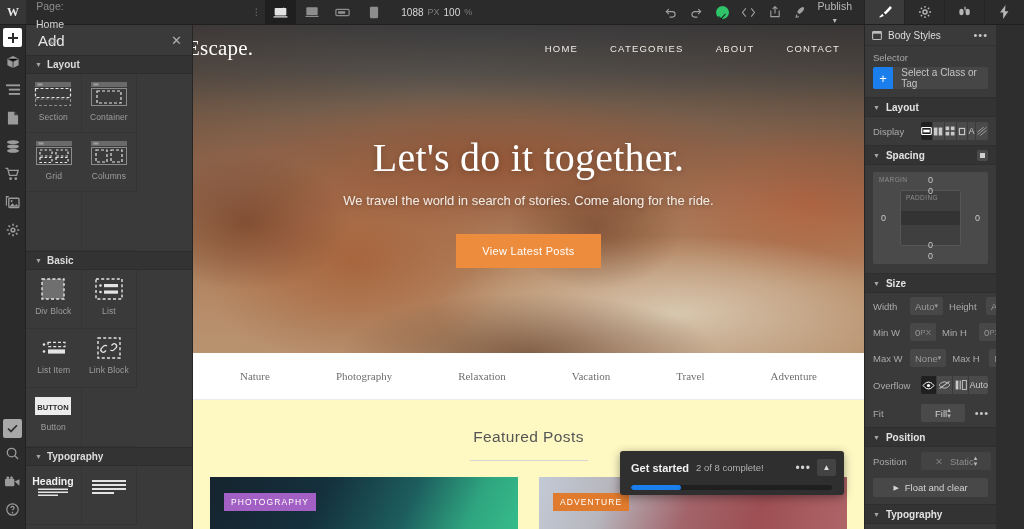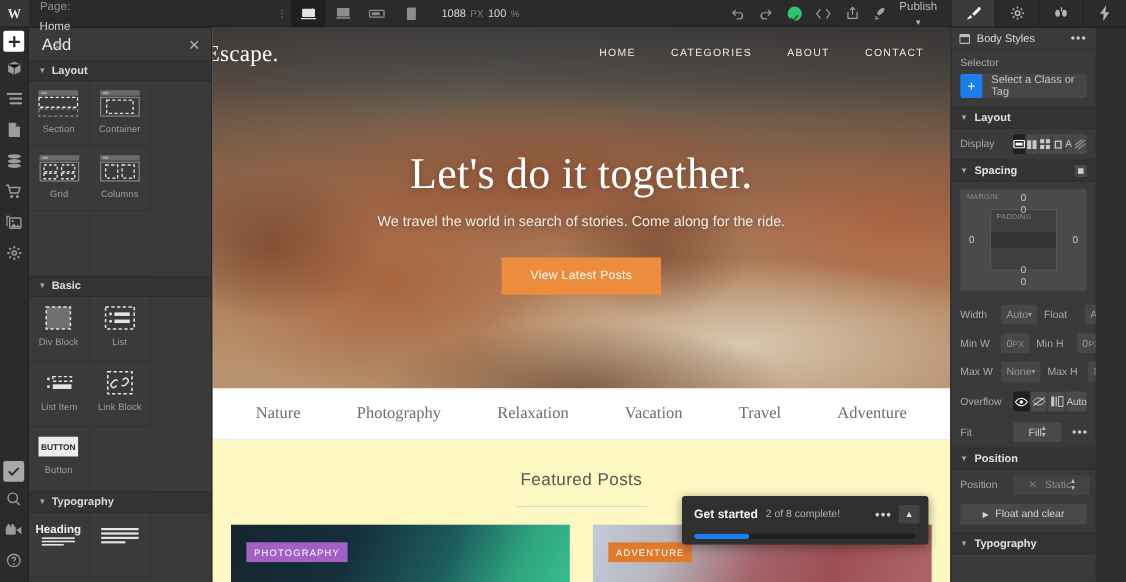--- a/index.html
+++ b/index.html
@@ -162,21 +162,21 @@
   .hero-btn {
     display: inline-block; margin-top: 26px; background: #ed8c3c; color: #fff;
     padding: 11px 26px; font-size: 11px; letter-spacing: .3px;
   }
   .catbar {
     height: 47px; background: #fff; display: flex; align-items: center;
     justify-content: space-around; padding: 0 14px;
     border-bottom: 1px solid #ececec;
     font-family: "Liberation Serif", serif;
   }
-  .catbar span { color: #6f6f6f; font-size: 15px; }
+  .catbar span { color: #6f6f6f; font-size: 11px; }
   .lower { background: #fef9c3; height: 129px; position: relative; }
   .feat {
     text-align: center; padding-top: 28px;
   }
   .feat-title { font-size: 15.5px; color: #555; letter-spacing: .4px; }
   .feat-rule { width: 118px; height: 1px; background: #d6d6d6; margin: 14px auto 0; }
   .cards { display: flex; gap: 21px; padding: 16px 17px 0; }
   .card { flex: 1; height: 70px; position: relative; overflow: hidden; }
   .card.c1 {
     background: linear-gradient(115deg, #16242f 0%, #14303c 35%, #1d5d5e 62%, #2fa57f 82%, #37c08d 100%);
@@ -772,30 +772,34 @@
       <div class="sb-pad">
         <span class="sb-pad-label">PADDING</span>
       </div>
       <span class="v pt">0</span>
       <span class="v pb">0</span>
       <span class="v pl">0</span>
       <span class="v pr">0</span>
       <div class="sb-core"></div>
     </div>
 
+    <div class="sec2">
+      <span class="caret">▼</span>
+      <span class="nm">Size</span>
+    </div>
     <div class="grid2">
       <span class="g2c">
         <span class="lbl2">Width</span>
         <span class="field">
           <span>Auto</span>
           <span class="arrow">▾</span>
         </span>
       </span>
       <span class="g2c">
-        <span class="lbl2">Float</span>
+        <span class="lbl2">Height</span>
         <span class="field">
           <span>Auto</span>
           <span class="arrow">▾</span>
         </span>
       </span>
     </div>
     <div class="grid2">
       <span class="g2c">
         <span class="lbl2">Min W</span>
         <span class="field">

